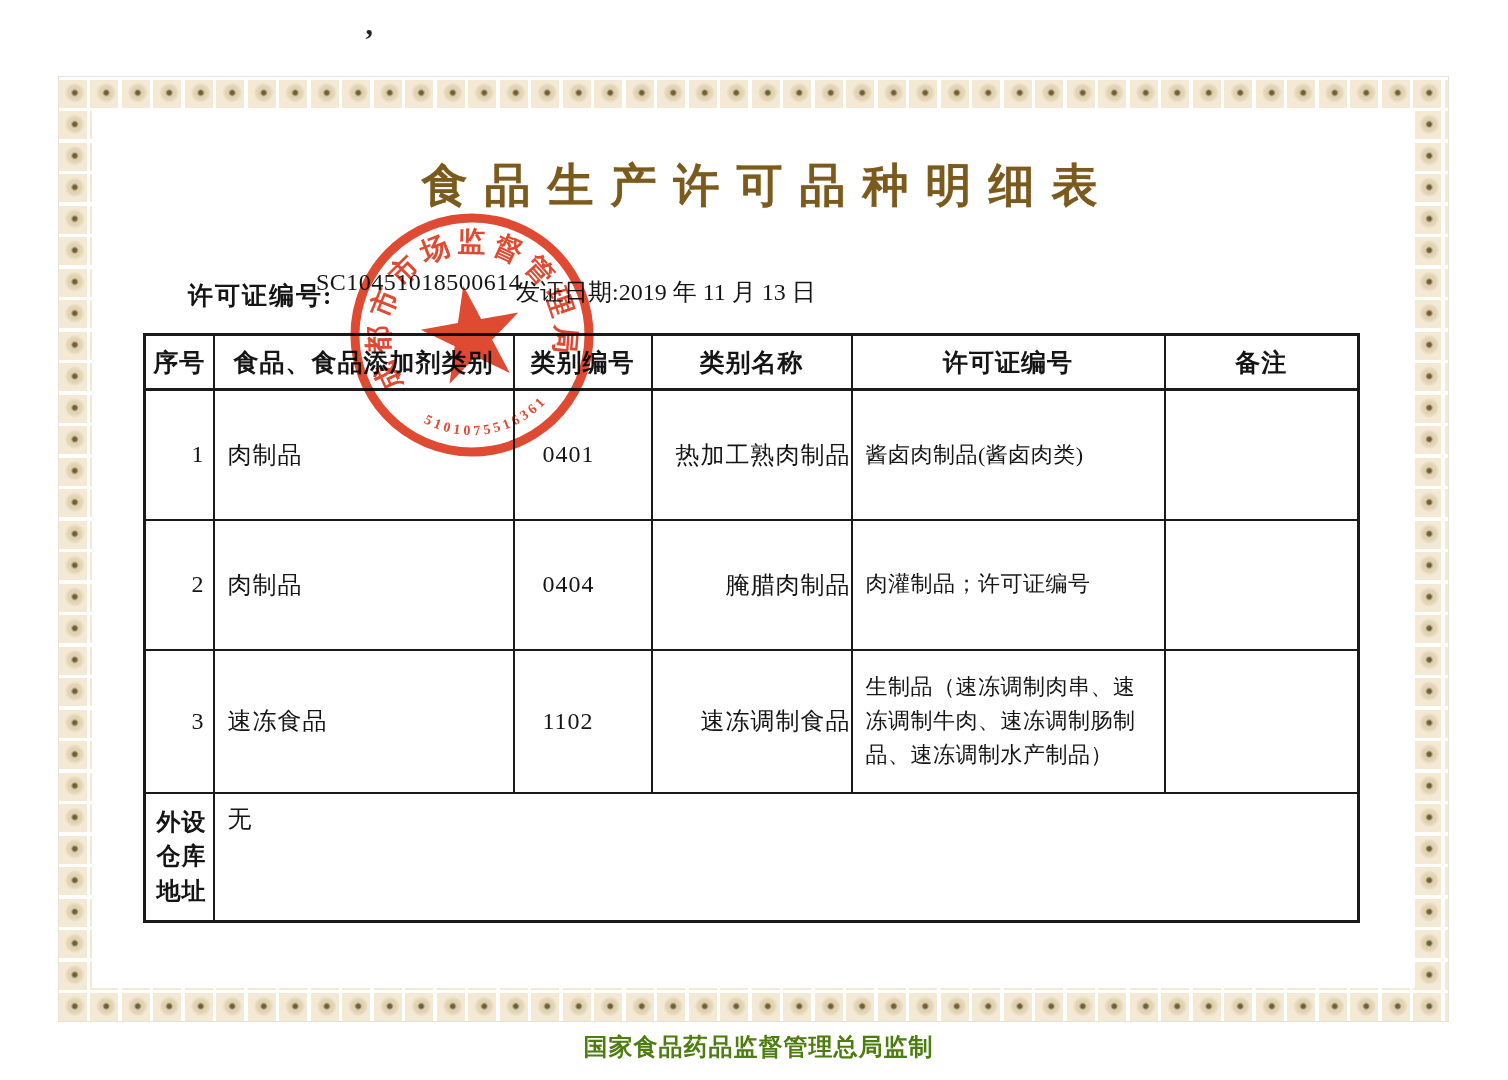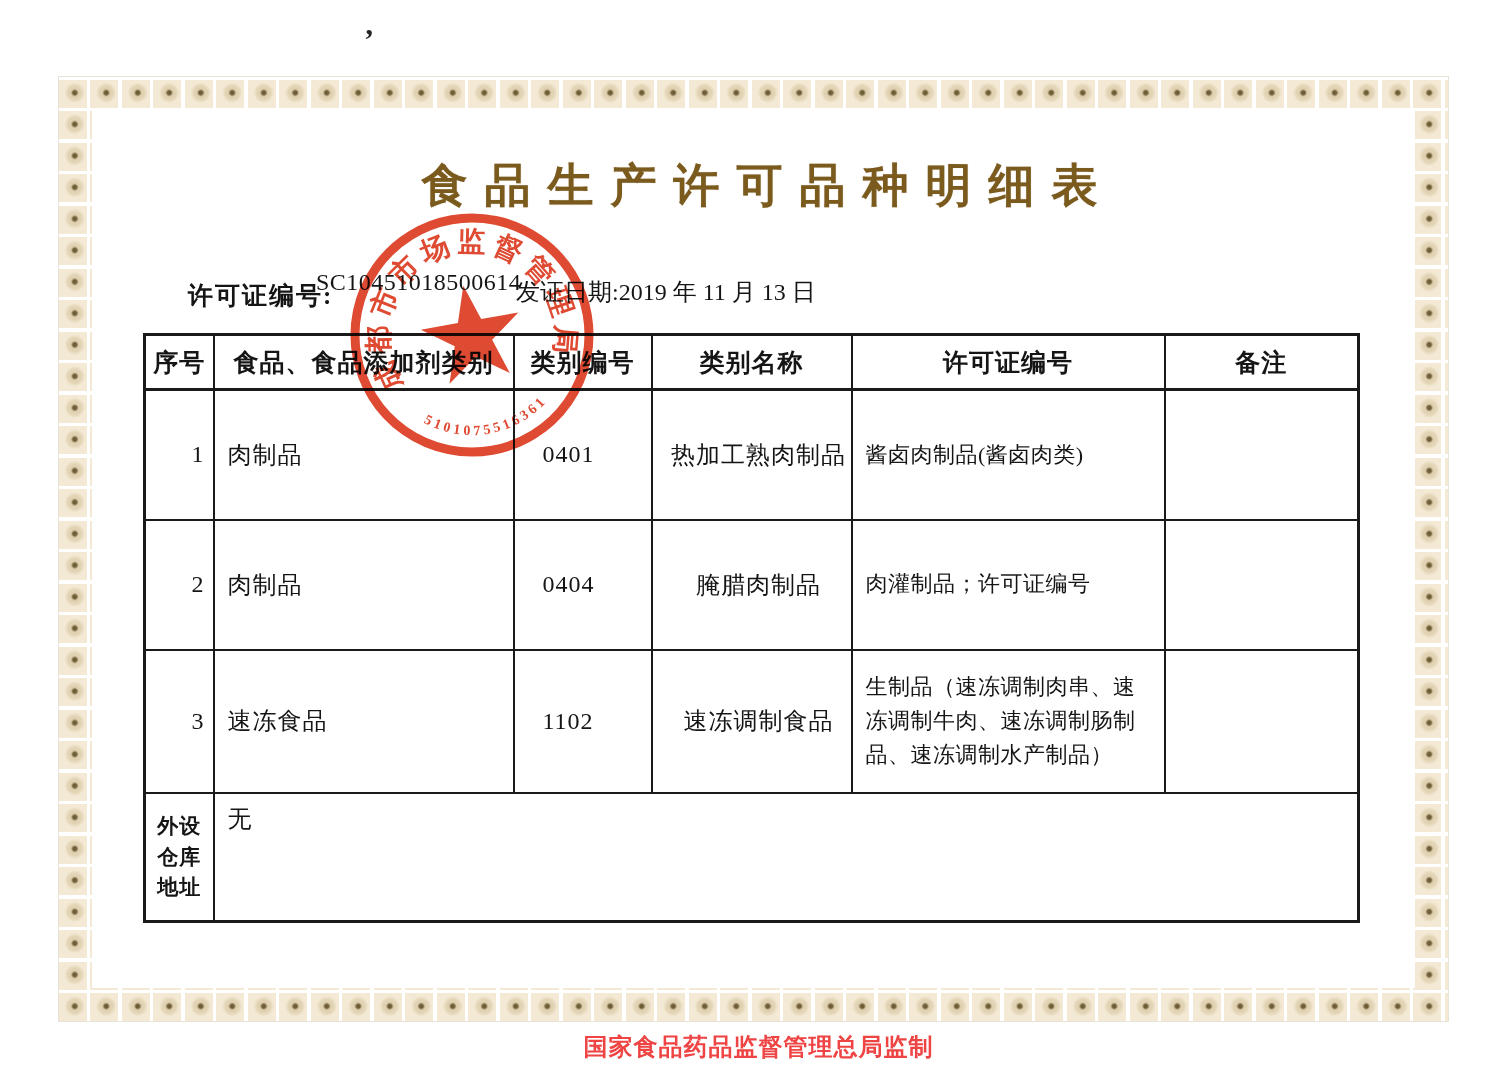--- a/index.html
+++ b/index.html
@@ -58,39 +58,39 @@
   tr.hdr { height:55px; }
   tr.hdr th{
     font-size:25px; font-weight:bold; text-align:center;
     border-bottom:3px solid #1a1a1a; letter-spacing:1px;
   }
   tr.r1 { height:130px; } tr.r2 { height:130px; } tr.r3 { height:143px; }
   tr.wh { height:129px; }
   td.no   { text-align:right; padding-right:9px; font-size:24px; }
   td.cat  { text-align:left; padding-left:13px; font-size:24px; letter-spacing:1px; }
   td.code { text-align:left; padding-left:28px; font-size:24px; letter-spacing:1px; }
-  td.name { text-align:center; padding-left:14px; font-size:24px; letter-spacing:1px; }
+  td.name { text-align:right; padding-left:14px; font-size:24px; letter-spacing:1px; }
   td.detail{ text-align:left; padding:8px 10px 8px 13px; font-size:22px; line-height:1.55; letter-spacing:.5px; }
   td.remark{ }
   th.wh-label{
-    font-size:21px; font-weight:bold; text-align:center; padding:4px 6px; line-height:1.45; letter-spacing:1px;
+    font-size:24px; font-weight:bold; text-align:right; padding:4px 6px; line-height:1.45; letter-spacing:1px;
   }
   td.wh-value{ vertical-align:top; text-align:left; padding:9px 0 0 13px; font-size:24px; }
 
   
   .stamp{
     position:absolute; left:342px; top:205px; width:260px; height:260px;
     mix-blend-mode:multiply; opacity:.92;
   }
   .stamp text{ font-family:"Liberation Serif","DejaVu Serif",serif; font-weight:bold; }
 
   
   .footer{
     position:absolute; left:0; right:16px; top:1031px; text-align:center;
-    font-size:24px; font-weight:bold; letter-spacing:1px; color:#ef4444;padding-left:25px;
+    font-size:24px; font-weight:bold; letter-spacing:1px; color:#4d7c0f;padding-left:25px;
   }
 </style>
 </head>
 <body>
 
 <div class="page">
 
   <span class="stray-mark">’</span>
 
   <div class="deco-frame"></div>

